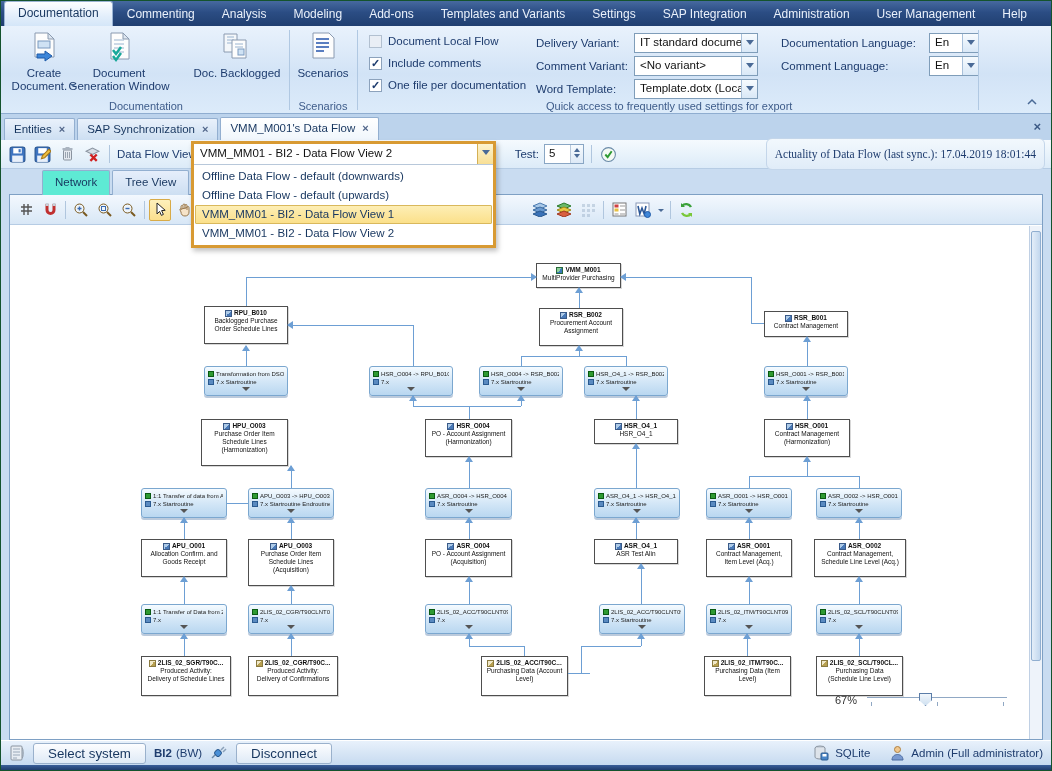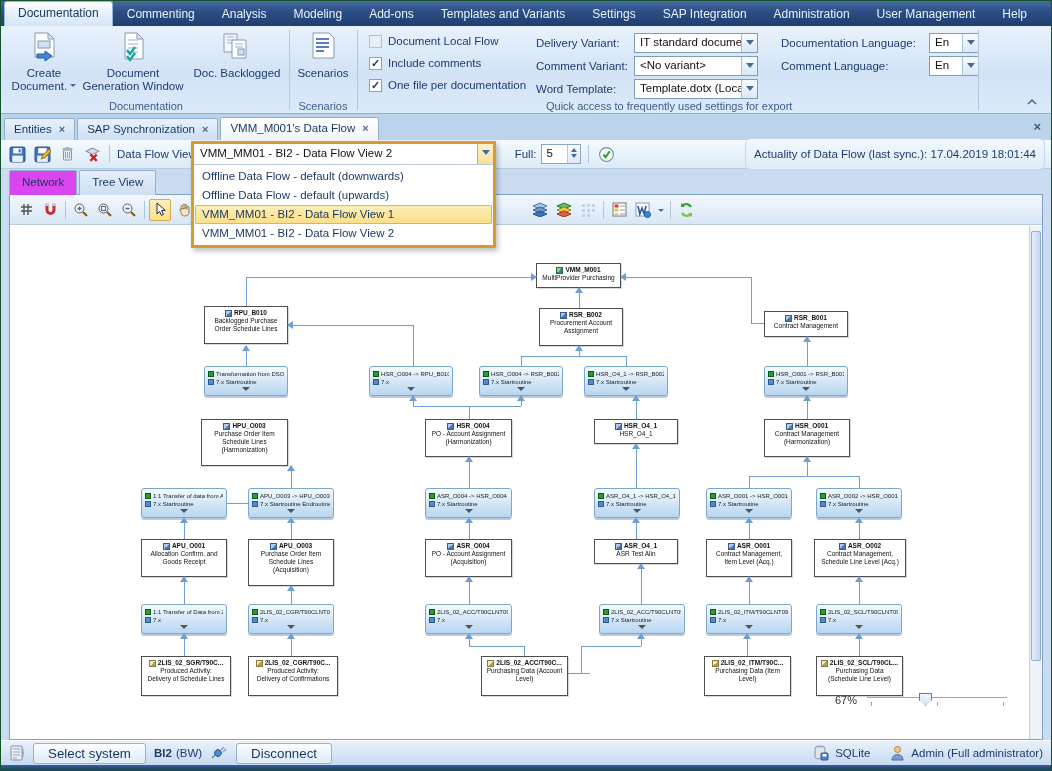--- a/index.html
+++ b/index.html
@@ -42,35 +42,35 @@
 .toolbar { position:absolute; left:0; top:139px; right:0; height:29px; background:linear-gradient(#f5fafe,#dcebf8); border-bottom:1px solid #b6cce4; display:flex; align-items:center; padding:0 6px; gap:5px; font-size:11.5px; color:#1e3c6e; }
 .ticon { width:20px; height:20px; display:flex; align-items:center; justify-content:center; }
 .tsep { width:1px; height:18px; background:#b0c6de; margin:0 2px; }
 .combo-space { width:308px; }
 .spin { display:flex; border:1px solid #89a6c4; background:#fff; height:20px; width:40px; }
 .spin .sval { flex:1; padding:2px 4px; color:#111; }
 .spin .sarrows { width:13px; border-left:1px solid #b8c8da; display:flex; flex-direction:column; align-items:center; justify-content:center; gap:2px; background:linear-gradient(#f7fbfe,#dde9f6); }
 .sarrows i { width:0; height:0; border:3px solid transparent; display:block; }
 .sarrows .up { border-bottom:4px solid #4a6a96; margin-top:-2px; }
 .sarrows .dn { border-top:4px solid #4a6a96; }
-.actuality { margin-left:auto; padding:9px 8px; border:1px solid #c4d6ea; background:linear-gradient(#f2f8fd,#e0ecf8); border-radius:6px; }
+.actuality { margin-left:auto; padding:9px 8px; border:1px solid #c4d6ea; background:linear-gradient(#f2f8fd,#e0ecf8); border-radius:6px;font-family:Liberation Serif, serif; }
 
 
 .combo-pop { position:absolute; left:190px; top:140px; width:305px; border:3px solid #d89a33; background:#fff; z-index:40; box-shadow:2px 3px 5px rgba(0,0,0,.25); }
 .cfield { height:21px; display:flex; align-items:stretch; border-bottom:1px solid #b8c8da; }
 .cfield .cval { flex:1; font-size:11.5px; color:#111; padding:3px 6px; white-space:nowrap; overflow:hidden; }
 .cfield .fbtn { background:linear-gradient(#fdf3cf,#f8df95); border-left:1px solid #d4b055; }
 .clist { padding:2px 1px; }
 .citem { font-size:11.5px; color:#17365f; padding:2px 6px; height:19px; white-space:nowrap; border:1px solid transparent; }
 .citem.hl { background:linear-gradient(#fdeeb5,#fbe08a); border-color:#d9b85c; border-radius:1px; }
 
 
 .viewtabs { position:absolute; left:8px; top:169px; height:25px; display:flex; gap:2px; z-index:5; }
 .vtab { font-size:11.5px; color:#17365f; padding:5px 12px 4px; background:linear-gradient(#e6eefb,#cddff2); border:1px solid #93afd0; border-bottom:none; border-radius:2px 2px 0 0; }
-.vtab.active { background:#d946ef; }
+.vtab.active { background:#5eead4;margin-left:33px; }
 
 
 .panel { position:absolute; left:8px; top:193px; right:8px; bottom:30px; background:#fff; border:1px solid #7ea0c4; }
 .dtoolbar { position:absolute; left:0; top:0; right:0; height:30px; background:linear-gradient(#f3f8fe,#d8e7f6); border-bottom:1px solid #b6cce4; display:flex; align-items:center; gap:2px; padding:0 5px; }
 .tool { width:22px; height:22px; display:flex; align-items:center; justify-content:center; border:1px solid transparent; }
 .tool.selected { background:linear-gradient(#fdf0bb,#fbdf8e); border-color:#d8ab48; border-radius:2px; }
 .tool.disabled { opacity:.45; }
 .canvas { position:absolute; left:0; top:31px; right:13px; bottom:0; background:#fff; overflow:hidden; }
 .vscroll { position:absolute; right:0; top:31px; bottom:0; width:13px; background:#eef3fa; border-left:1px solid #c0d0e4; }
 .vthumb { position:absolute; left:1px; right:1px; top:5px; height:430px; background:linear-gradient(90deg,#e4eef9,#c2d7ee); border:1px solid #90aed0; border-radius:2px; }
@@ -129,21 +129,21 @@
       <span>
           <svg width="30" height="32" viewBox="0 0 30 32">
             <path d="M6 1h13l6 6v18H6z" fill="#fdfdfd" stroke="#8a9ab0"></path>
             <path d="M19 1l6 6h-6z" fill="#dde6f0" stroke="#8a9ab0"></path>
             <rect x="9" y="9" width="12" height="7" fill="#cfe2f4" stroke="#7a9ac0"></rect>
             <path d="M8 22h8v-3l7 5-7 5v-3H8z" fill="#3e86d8" stroke="#1e5aa8"></path>
           </svg>
         </span>
       <span class="blabel"><span>Create Document.</span> <span class="tri-dn" style="display:inline-block;border-width:3px;border-top-color:#4a6a96"></span></span>
     </div>
-    <div class="bigbtn" style="left:80px;width:104px">
+    <div class="bigbtn" style="left:66px;width:104px">
       <span>
           <svg width="30" height="32" viewBox="0 0 30 32">
             <path d="M7 1h12l6 6v20H7z" fill="#fdfdfd" stroke="#8a9ab0"></path>
             <path d="M19 1l6 6h-6z" fill="#dde6f0" stroke="#8a9ab0"></path>
             <path d="M10 8h10M10 12h10M10 16h10M10 20h10" stroke="#9ab4d0"></path>
             <path d="M9 18l3 4 5-7" stroke="#18a89a" stroke-width="2.5" fill="none"></path>
             <path d="M9 24l3 4 5-7" stroke="#18a89a" stroke-width="2.5" fill="none"></path>
           </svg>
         </span>
       <span class="blabel">Document Generation Window</span>
@@ -288,21 +288,21 @@
       </span>
     <span class="ticon">
         <svg width="17" height="17" viewBox="0 0 16 16">
           <path d="M2 5l6-3 6 3-6 3z" fill="#d8dee6" stroke="#8a94a0"></path>
           <path d="M6 8l6 6M12 8l-6 6" stroke="#d02020" stroke-width="2.2"></path>
         </svg>
       </span>
     <span class="tsep"></span>
     <span>Data Flow View</span>
     <span class="combo-space"></span>
-    <span>Full:</span>
+    <span>Test:</span>
     <span class="spin">
       <span class="sval">5</span>
       <span class="sarrows">
           <i class="up"></i>
           <i class="dn"></i>
         </span>
     </span>
     <span class="tsep"></span>
     <span class="ticon">
         <svg width="17" height="17" viewBox="0 0 16 16">

